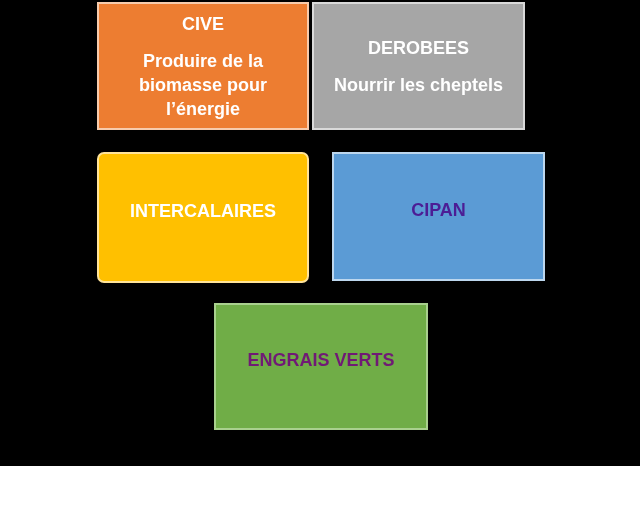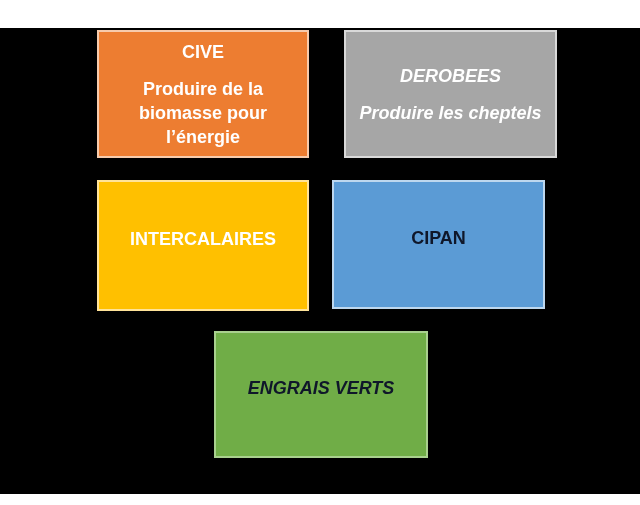--- a/index.html
+++ b/index.html
@@ -9,21 +9,20 @@
   body {
     width: 640px;
     height: 505px;
     overflow: hidden;
     font-family: "Liberation Sans", sans-serif;
   }
   .stage {
     position: relative;
     width: 640px;
     height: 466px;
-    margin-top: 28px;
   }
   .card {
     position: absolute;
     box-sizing: border-box;
     border: 2px solid;
     display: flex;
     flex-direction: column;
     justify-content: center;
     align-items: center;
     text-align: center;
@@ -34,47 +33,47 @@
     overflow: hidden;
   }
   .card-title {
     margin-bottom: 13px;
   }
   .card-desc {
     margin: 0;
   }
   
   .card-pos-1 { left: 97px;  top: 2px;   width: 212px; height: 128px; }
-  .card-pos-2 { left: 344px; top: 2px;   width: 213px; height: 128px; font-style: italic; }
-  .card-pos-3 { left: 97px;  top: 152px; width: 212px; height: 131px; }
+  .card-pos-2 { left: 312px; top: 2px;   width: 213px; height: 128px; }
+  .card-pos-3 { left: 97px;  top: 152px; width: 212px; height: 131px; border-radius: 7px; }
   .card-pos-4 { left: 332px; top: 152px; width: 213px; height: 129px; }
   .card-pos-5 { left: 214px; top: 303px; width: 214px; height: 127px; }
 </style>
 </head>
 <body>
 
 <div class="stage" style="background-color: rgb(0, 0, 0);">
 
   <div class="card card-pos-1" style="background-color: rgb(237, 125, 49); border-color: rgb(247, 203, 172); color: rgb(255, 255, 255);">
     <div class="card-title">CIVE</div>
     <div class="card-desc">Produire de la
 biomasse pour
 l’énergie</div>
   </div>
 
   <div class="card card-pos-2" style="background-color: rgb(166, 166, 166); border-color: rgb(217, 217, 217); color: rgb(255, 255, 255);">
     <div class="card-title">DEROBEES</div>
-    <div class="card-desc">Produire les cheptels</div>
+    <div class="card-desc">Nourrir les cheptels</div>
   </div>
 
   <div class="card card-pos-3" style="background-color: rgb(255, 192, 0); border-color: rgb(255, 227, 153); color: rgb(255, 255, 255);">
     <div class="card-title">INTERCALAIRES</div>
   </div>
 
-  <div class="card card-pos-4" style="background-color: rgb(91, 155, 213); border-color: rgb(189, 215, 238); color: #0f172a;">
+  <div class="card card-pos-4" style="background-color: rgb(91, 155, 213); border-color: rgb(189, 215, 238); color: #4c1d95;">
     <div class="card-title">CIPAN</div>
   </div>
 
-  <div class="card card-pos-5" style="background-color: rgb(112, 173, 71); border-color: rgb(169, 208, 142); color: #0f172a; font-style: italic;">
+  <div class="card card-pos-5" style="background-color: rgb(112, 173, 71); border-color: rgb(169, 208, 142); color: #701a75;">
     <div class="card-title">ENGRAIS VERTS</div>
   </div>
 
 </div>
 
 </body></html>

